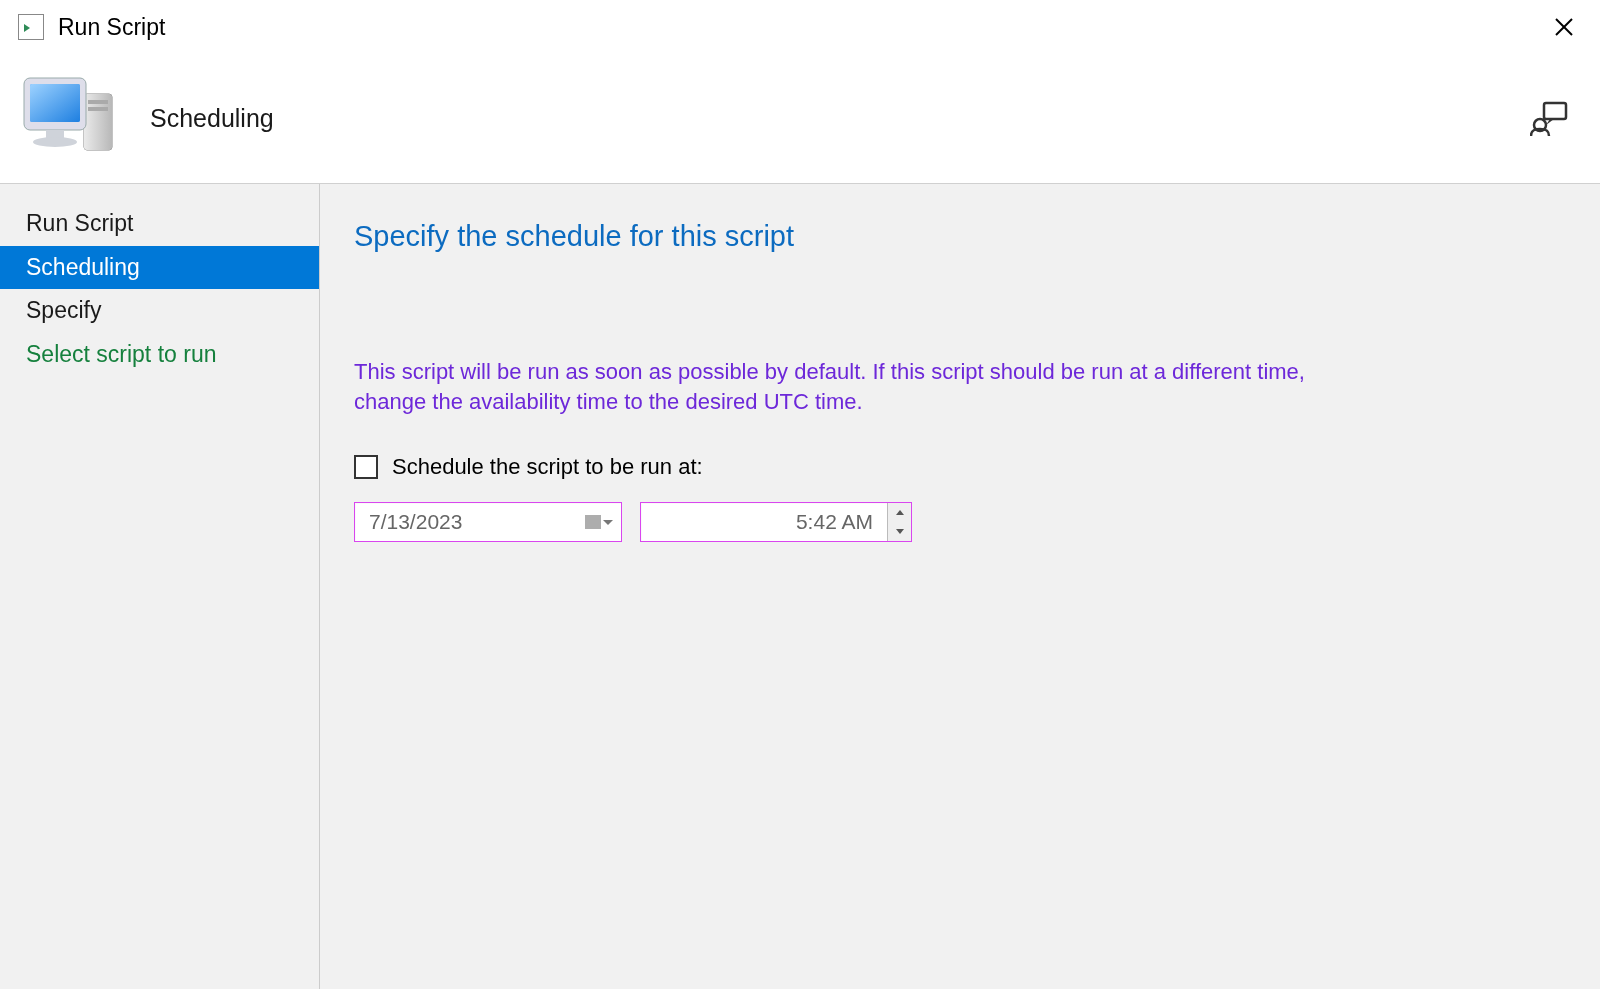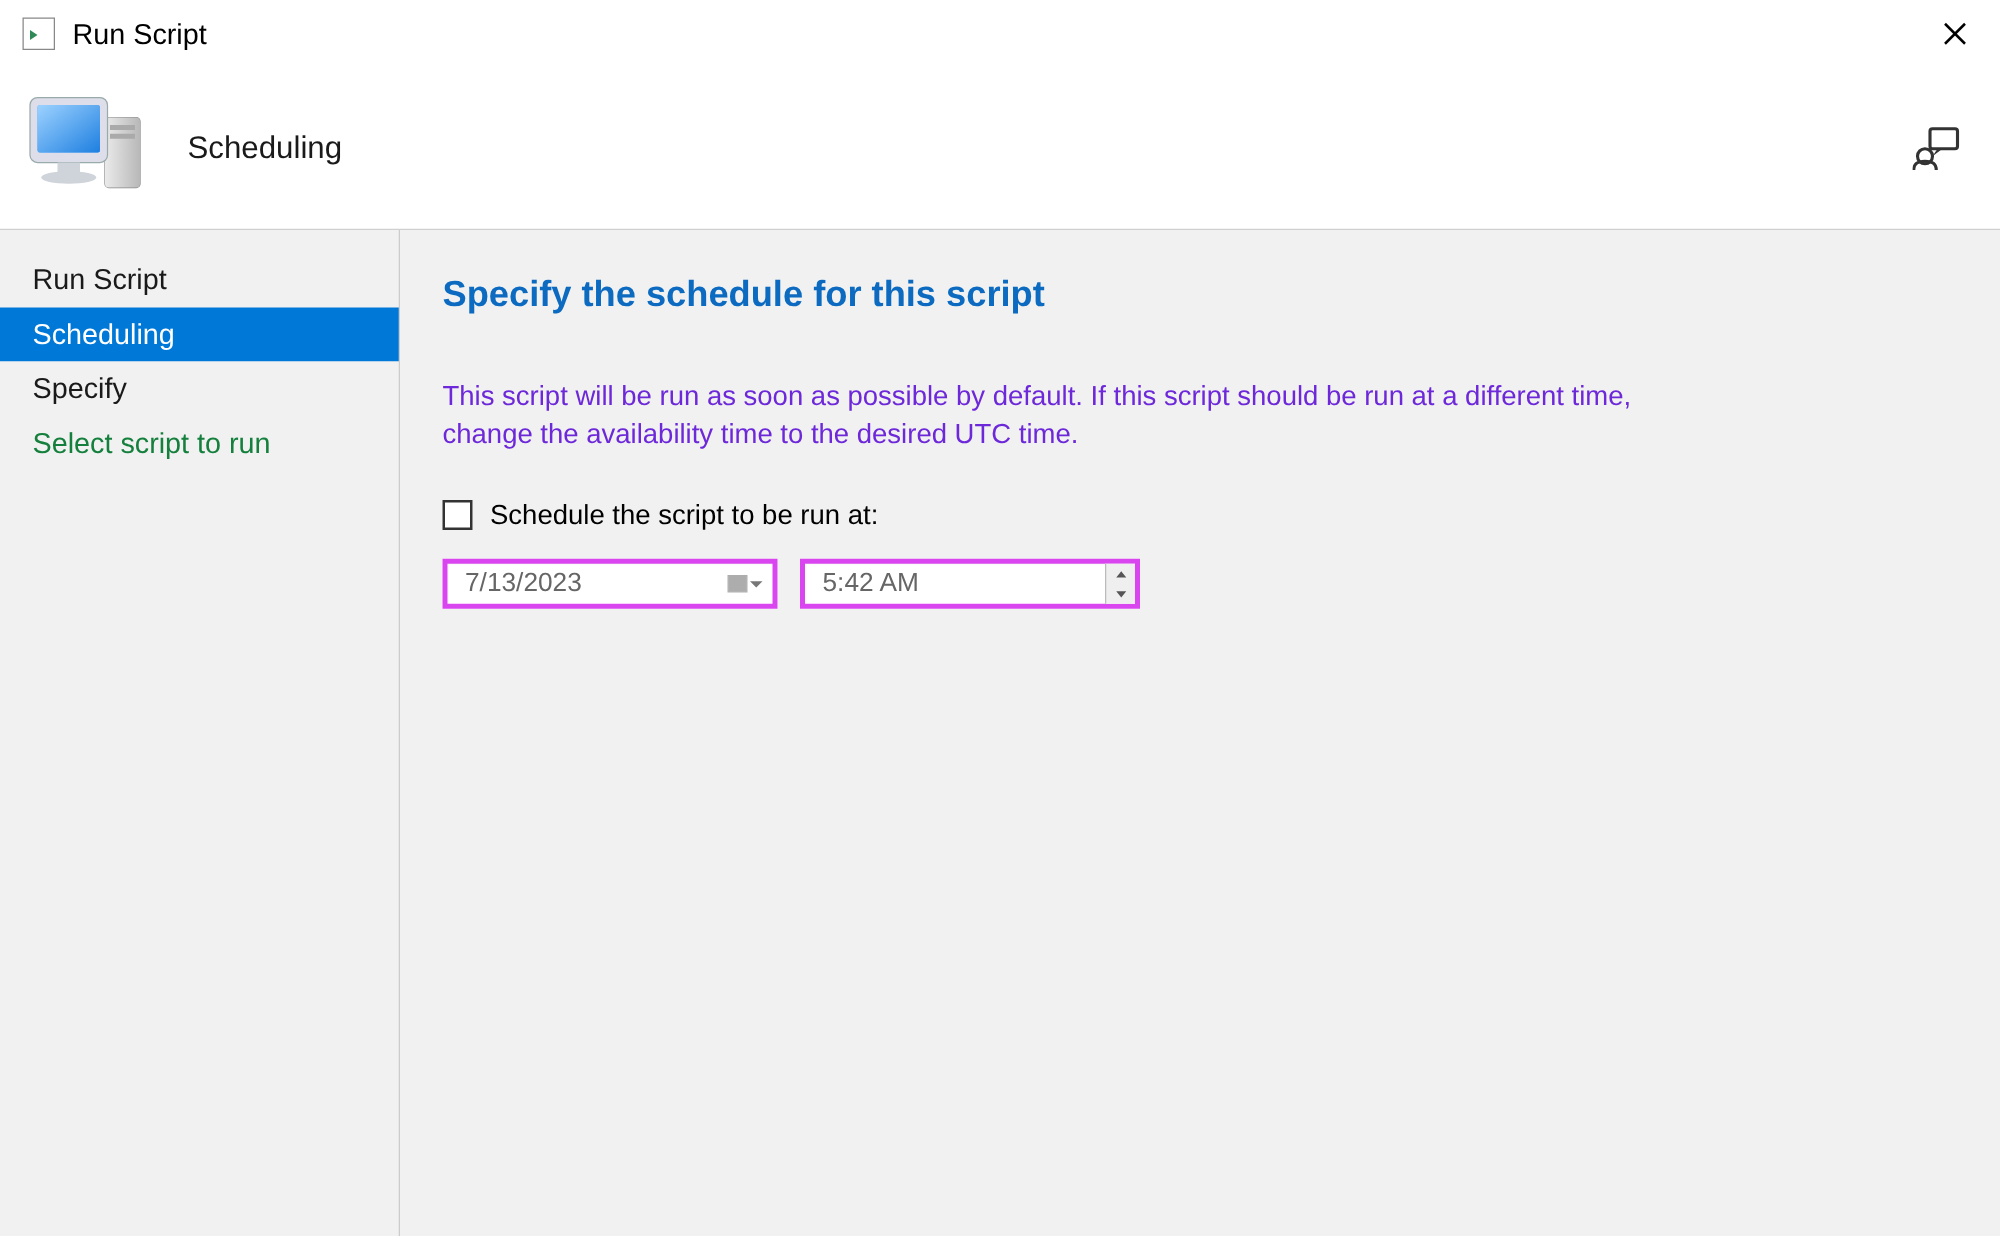--- a/index.html
+++ b/index.html
@@ -114,22 +114,22 @@
       color: #15803d;
     }
     .content {
       flex: 1;
       padding: 36px 28px 20px 34px;
       background: #f1f1f1;
     }
     .content-title {
       font-size: 29px;
       color: #0c6bc0;
-      font-weight: 700;
-      margin-bottom: 49px;
+      font-weight: 400;
+      margin-bottom: 104px;
     }
     .content-desc {
       font-size: 22px;
       color: #6d28d9;
       line-height: 1.35;
       margin-bottom: 38px;
       max-width: 1010px;
     }
     .checkbox-row {
       display: flex;
@@ -148,30 +148,31 @@
       font-size: 22px;
       color: #000;
     }
     .picker-row {
       display: flex;
       gap: 18px;
     }
     .date-picker, .time-picker {
       display: flex;
       align-items: center;
-      border: 4px solid #d946ef;
+      border: 1px solid #d946ef;
       background: #fff;
       height: 40px;
       box-shadow: inset 1px 1px 0 rgba(0,0,0,0.02);
     }
     .date-picker {
       width: 268px;
     }
     .time-picker {
       width: 272px;
+      text-align: right;
     }
     .date-picker .value, .time-picker .value {
       flex: 1;
       padding: 0 14px;
       font-size: 21px;
       color: #666;
     }
     .date-picker .cal-btn {
       width: 44px;
       height: 100%;

